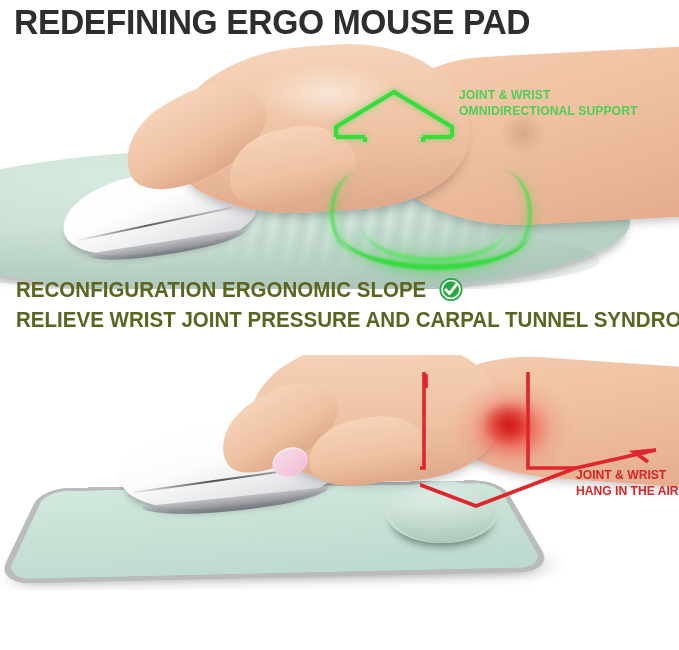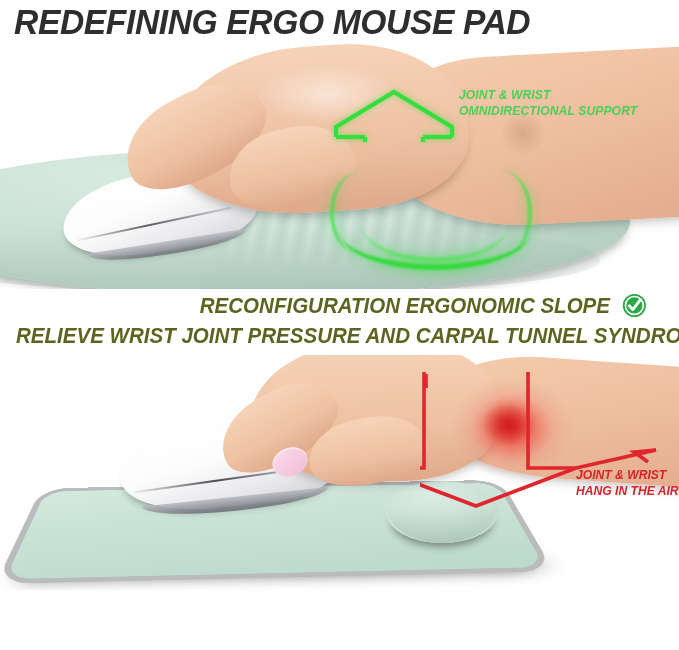--- a/index.html
+++ b/index.html
@@ -1,21 +1,21 @@
 <!DOCTYPE html>
 <html><head>
 <meta charset="utf-8">
 <style>
   html,body{margin:0;padding:0;background:#ffffff;}
   body{
     width:679px;height:650px;position:relative;overflow:hidden;
     font-family:"Liberation Sans","DejaVu Sans",sans-serif;
     -webkit-font-smoothing:antialiased;
   }
-  .stage{position:absolute;inset:0;background:#fff;font-style:italic;}
+  .stage{position:absolute;inset:0;background:#fff;}
 
   
   .headline{
     position:absolute;left:14px;top:2px;width:650px;height:40px;
     font-size:35px;line-height:40px;font-weight:700;color:#2e2e2e;
     letter-spacing:-0.4px;transform:scaleX(0.96);transform-origin:left center;
     white-space:nowrap;
   }
 
   
@@ -126,21 +126,21 @@
 
   
   .anno-green{
     position:absolute;left:459px;top:44px;width:220px;
     color:#4ccf56;font-weight:700;font-size:12.5px;line-height:15.5px;
     letter-spacing:.1px;transform:scaleX(.97);transform-origin:left center;
   }
   .anno-green .l2{font-size:12.5px;}
 
   
-  .mid-block{position:absolute;left:16px;top:293px;width:660px;text-align:right;}
+  .mid-block{position:absolute;left:16px;top:277px;width:660px;}
   .line-olive{
     color:#5c6420;font-weight:700;white-space:nowrap;
     transform:scaleX(.955);transform-origin:left center;
   }
   .mid-l1{font-size:21.5px;line-height:26px;}
   .mid-l2{font-size:21.5px;line-height:26px;margin-top:4px;}
   .badge{
     display:inline-block;vertical-align:-5px;margin-left:7px;width:25px;height:25px;
     transform:scaleX(1.046);
   }

